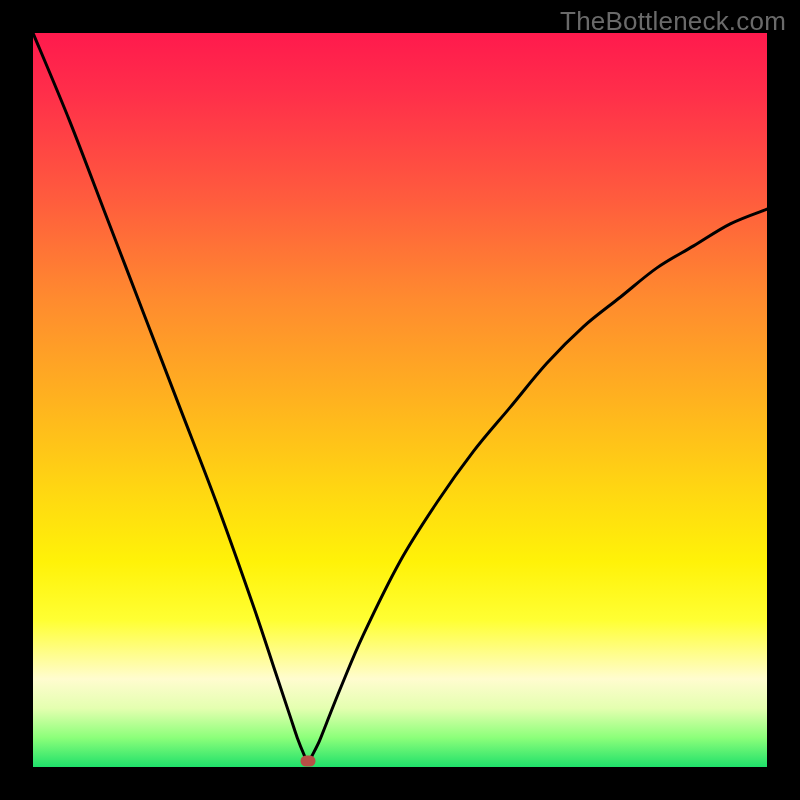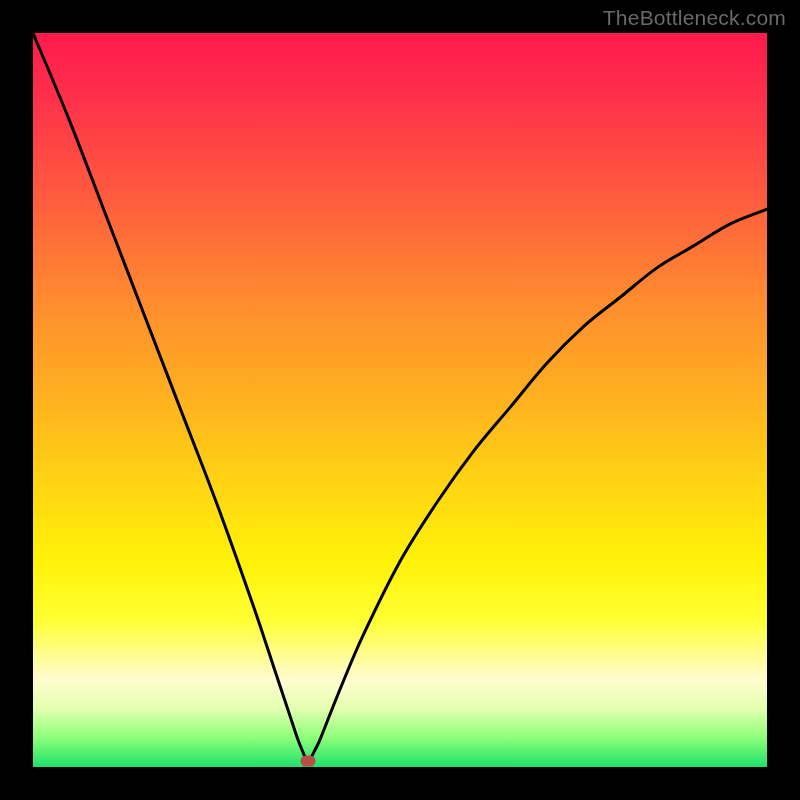--- a/index.html
+++ b/index.html
@@ -47,21 +47,21 @@
       #e4ffb0 92%,
       #8cff7a 96%,
       #1fe06a 100%
     );
   }
   .watermark {
     position: absolute;
     top: 6px;
     right: 14px;
     color: #6a6a6a;
-    font-size: 21px;
+    font-size: 26px;
     letter-spacing: 0.2px;
     font-weight: 500;
     user-select: none;
   }
   svg.curve {
     position: absolute;
     left: 0;
     top: 0;
     width: 734px;
     height: 734px;

